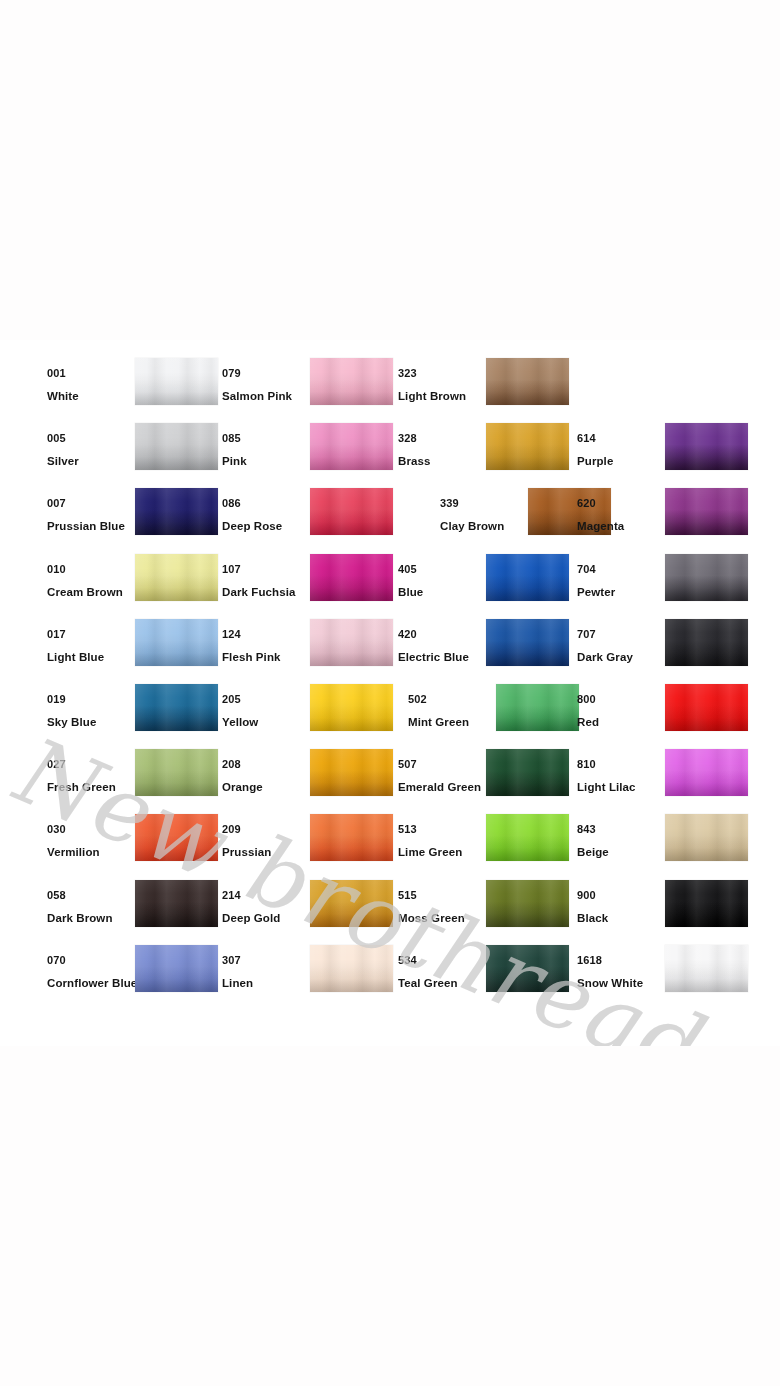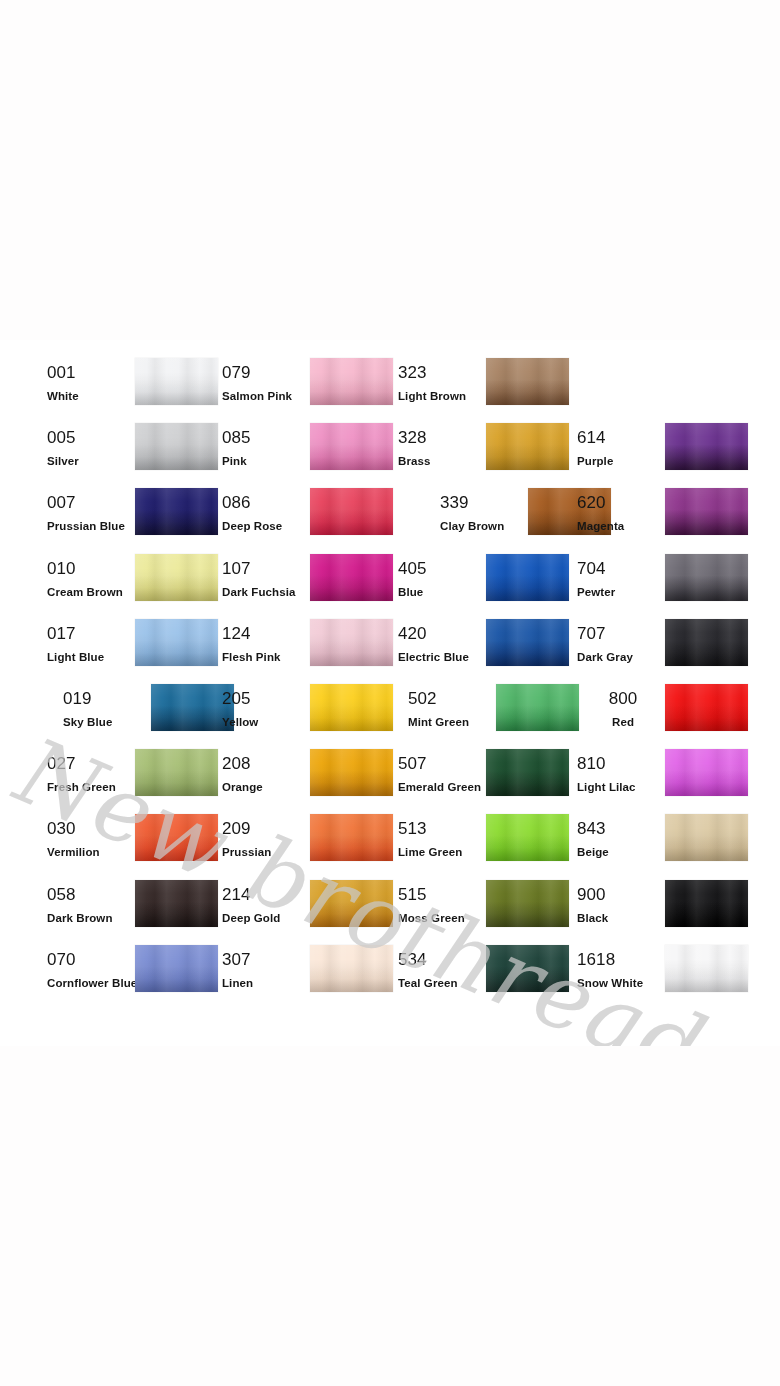--- a/index.html
+++ b/index.html
@@ -48,22 +48,22 @@
     position:absolute;
     width:180px;height:62px;
   }
   .cell-labels{
     position:absolute;
     left:0;top:8px;
     width:92px;
   }
   .code{
     display:block;
-    font-size:17px;
-    font-weight:normal;
+    font-size:11px;
+    font-weight:bold;
     color:#161616;
     line-height:14px;
     letter-spacing:.1px;
   }
   .cname{
     display:block;
     font-size:11.5px;
     font-weight:bold;
     color:#161616;
     line-height:14px;
@@ -151,21 +151,21 @@
         <div class="swatch-cell" style="left: 47px; top: 278.8px;">
           <div class="cell-labels">
             <span class="code">017</span>
             <span class="cname">Light Blue</span>
           </div>
           <div class="swatch" style="background: linear-gradient(rgb(156, 195, 234) 0%, rgb(156, 195, 234) 46%, rgb(122, 169, 216) 100%);">
             <div class="sheen"></div>
             <div class="shade"></div>
           </div>
         </div>
-        <div class="swatch-cell" style="left: 63px; top: 344px;">
+        <div class="swatch-cell" style="left: 47px; top: 344px;">
           <div class="cell-labels">
             <span class="code">019</span>
             <span class="cname">Sky Blue</span>
           </div>
           <div class="swatch" style="background: linear-gradient(rgb(31, 111, 158) 0%, rgb(31, 111, 158) 46%, rgb(13, 63, 99) 100%);">
             <div class="sheen"></div>
             <div class="shade"></div>
           </div>
         </div>
         <div class="swatch-cell" style="left: 47px; top: 409.2px;">
@@ -441,21 +441,21 @@
         <div class="swatch-cell" style="left: 577px; top: 278.8px;">
           <div class="cell-labels">
             <span class="code">707</span>
             <span class="cname">Dark Gray</span>
           </div>
           <div class="swatch" style="background: linear-gradient(rgb(43, 43, 48) 0%, rgb(43, 43, 48) 46%, rgb(17, 17, 20) 100%);">
             <div class="sheen"></div>
             <div class="shade"></div>
           </div>
         </div>
-        <div class="swatch-cell" style="left: 577px; top: 344px; text-align: center;">
+        <div class="swatch-cell" style="left: 577px; top: 344px;">
           <div class="cell-labels">
             <span class="code">800</span>
             <span class="cname">Red</span>
           </div>
           <div class="swatch" style="background: linear-gradient(rgb(244, 22, 22) 0%, rgb(244, 22, 22) 46%, rgb(224, 8, 8) 100%);">
             <div class="sheen"></div>
             <div class="shade"></div>
           </div>
         </div>
         <div class="swatch-cell" style="left: 577px; top: 409.2px;">

